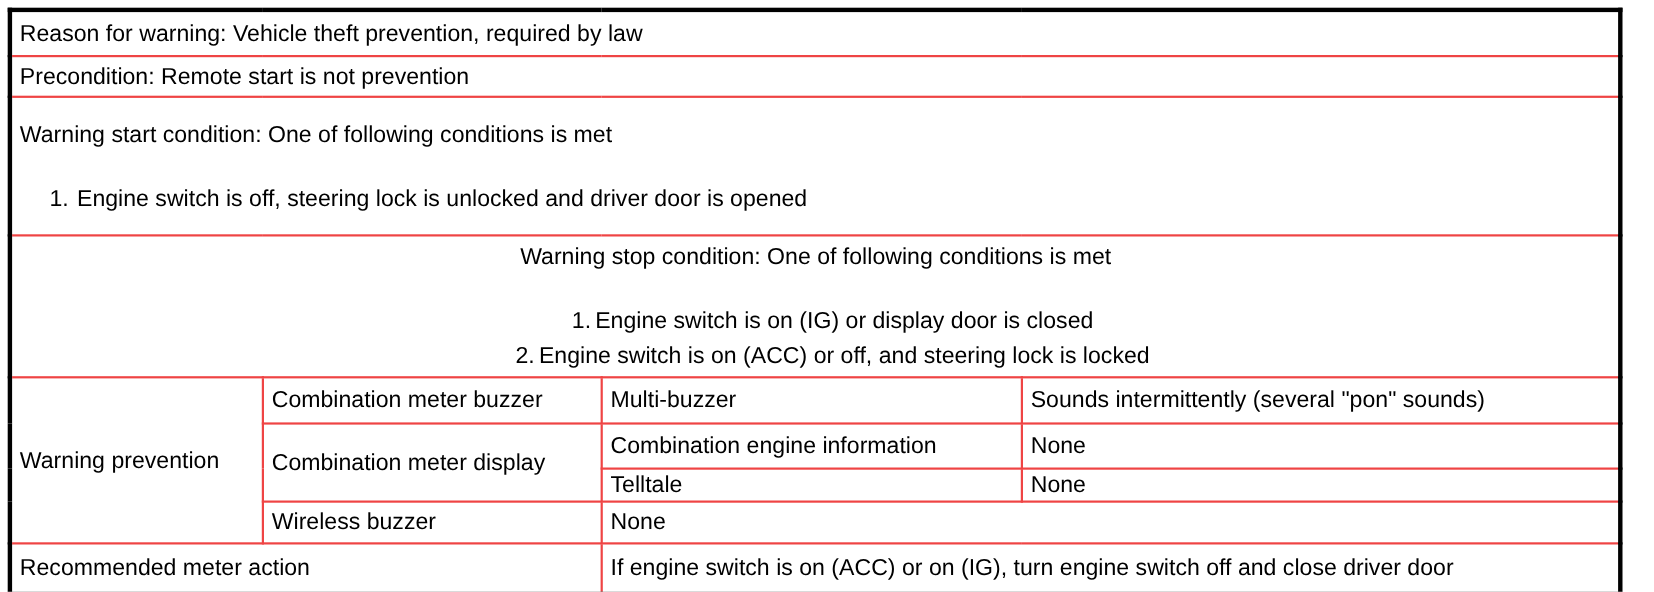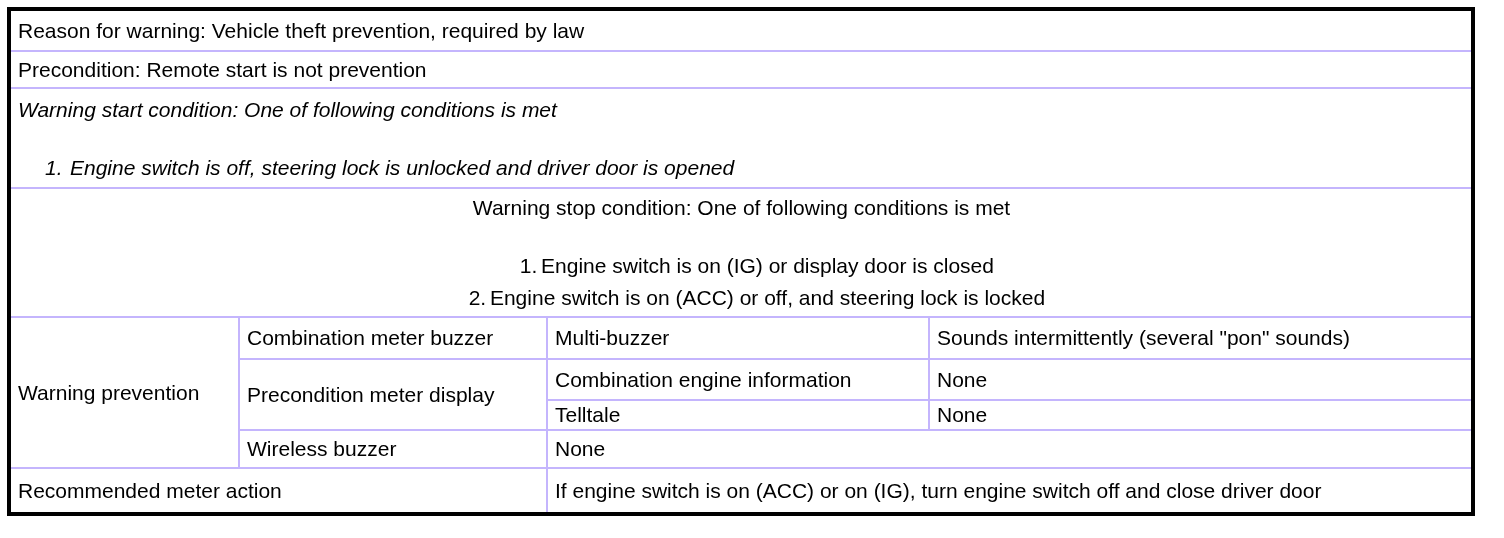--- a/index.html
+++ b/index.html
@@ -19,21 +19,21 @@
   table.spec-table {
     position: absolute;
     left: 7px;
     top: 7px;
     width: 1464px;
     border-collapse: collapse;
     table-layout: fixed;
     border: 4px solid #000000;
   }
   table.spec-table td {
-    border: 2px solid #c4b5fd;
+    border: 2px solid #ef4444;
     padding: 2px 6px 2px 7px;
     vertical-align: middle;
     white-space: nowrap;
     overflow: hidden;
   }
   td.section-cell {
     padding-left: 3px;
   }
   td.multi-cell {
     vertical-align: top;
@@ -49,21 +49,21 @@
     line-height: 32px;
     white-space: nowrap;
   }
   .cond-num {
     display: inline-block;
     margin-left: 27px;
     width: 25px;
   }
   tr.row-reason       { height: 42px; }
   tr.row-precondition { height: 37px; }
-  tr.row-start        { height: 100px; font-style: italic; }
+  tr.row-start        { height: 126px; }
   tr.row-stop         { height: 125px; text-align: center; }
   tr.row-buzzer       { height: 42px; }
   tr.row-meterinfo    { height: 41px; }
   tr.row-telltale     { height: 24px; }
   tr.row-wireless     { height: 38px; }
   tr.row-action       { height: 46px; }
 </style>
 </head>
 <body>
 
@@ -104,21 +104,21 @@
         </div>
       </td>
     </tr>
     <tr class="row-buzzer">
       <td rowspan="4" class="section-cell">Warning prevention</td>
       <td>Combination meter buzzer</td>
       <td>Multi-buzzer</td>
       <td>Sounds intermittently (several "pon" sounds)</td>
     </tr>
     <tr class="row-meterinfo">
-      <td rowspan="2">Precondition meter display</td>
+      <td rowspan="2">Combination meter display</td>
       <td>Combination engine information</td>
       <td>None</td>
     </tr>
     <tr class="row-telltale">
       <td>Telltale</td>
       <td>None</td>
     </tr>
     <tr class="row-wireless">
       <td>Wireless buzzer</td>
       <td colspan="2">None</td>

